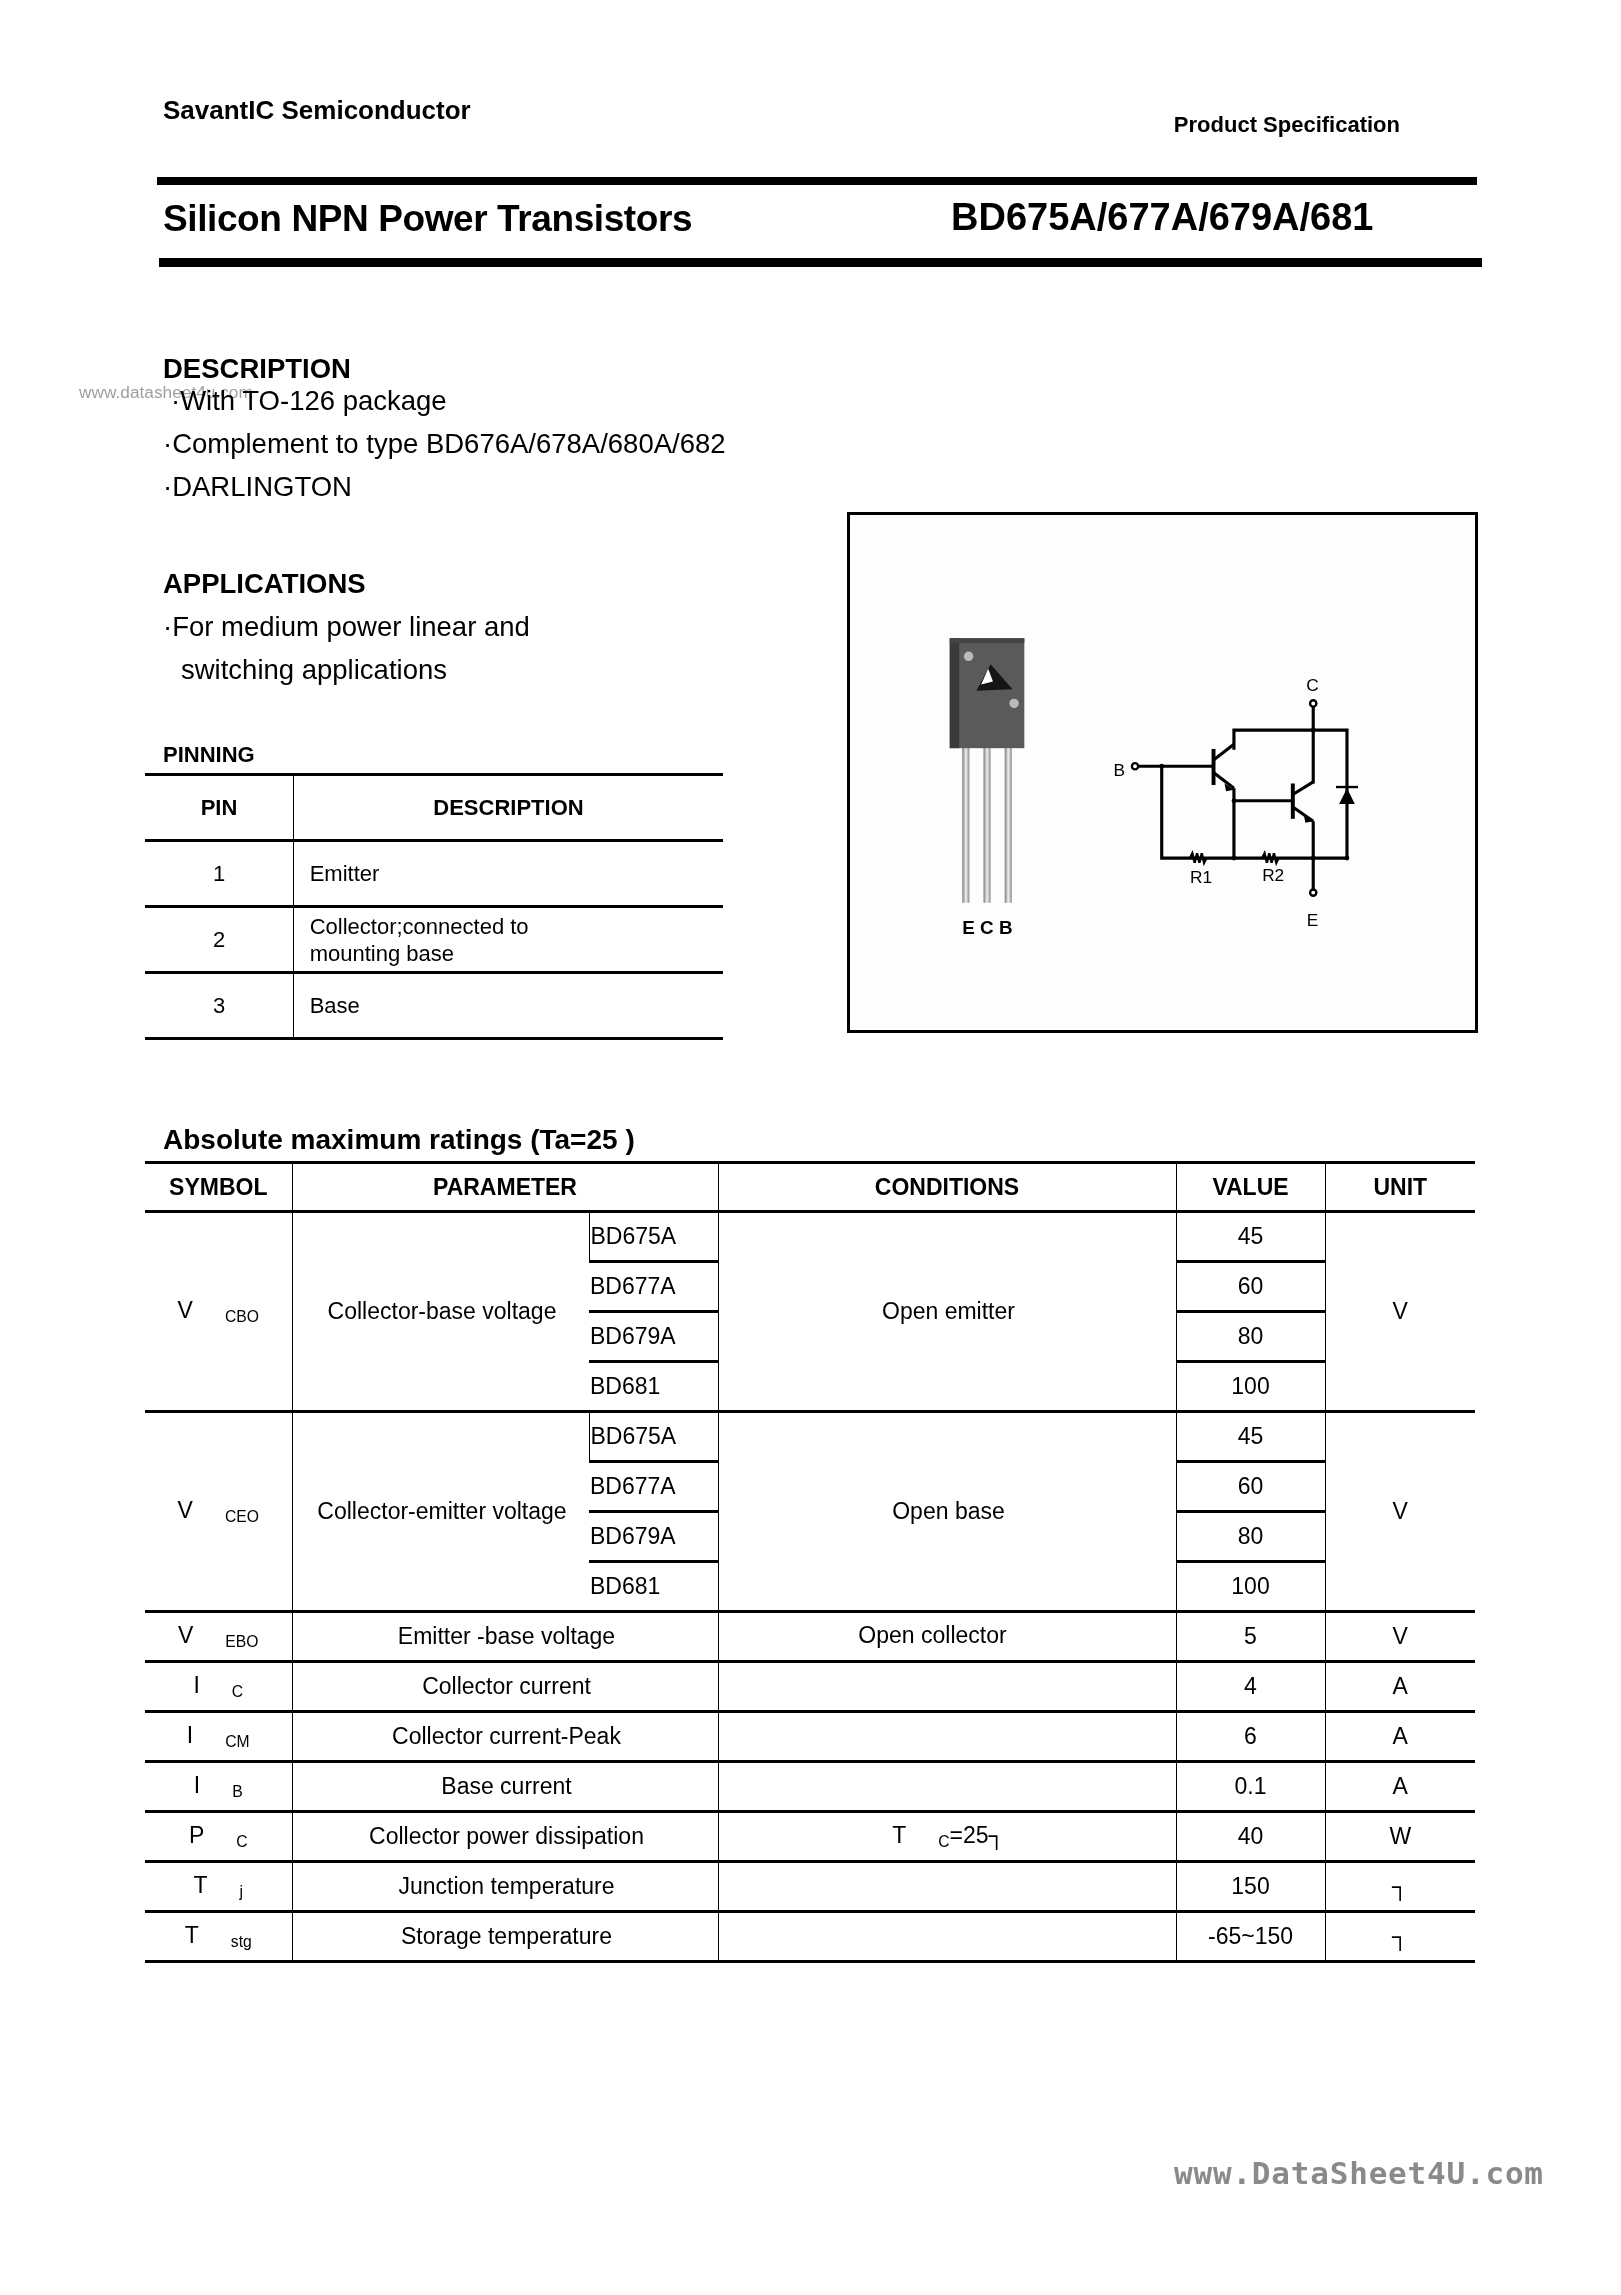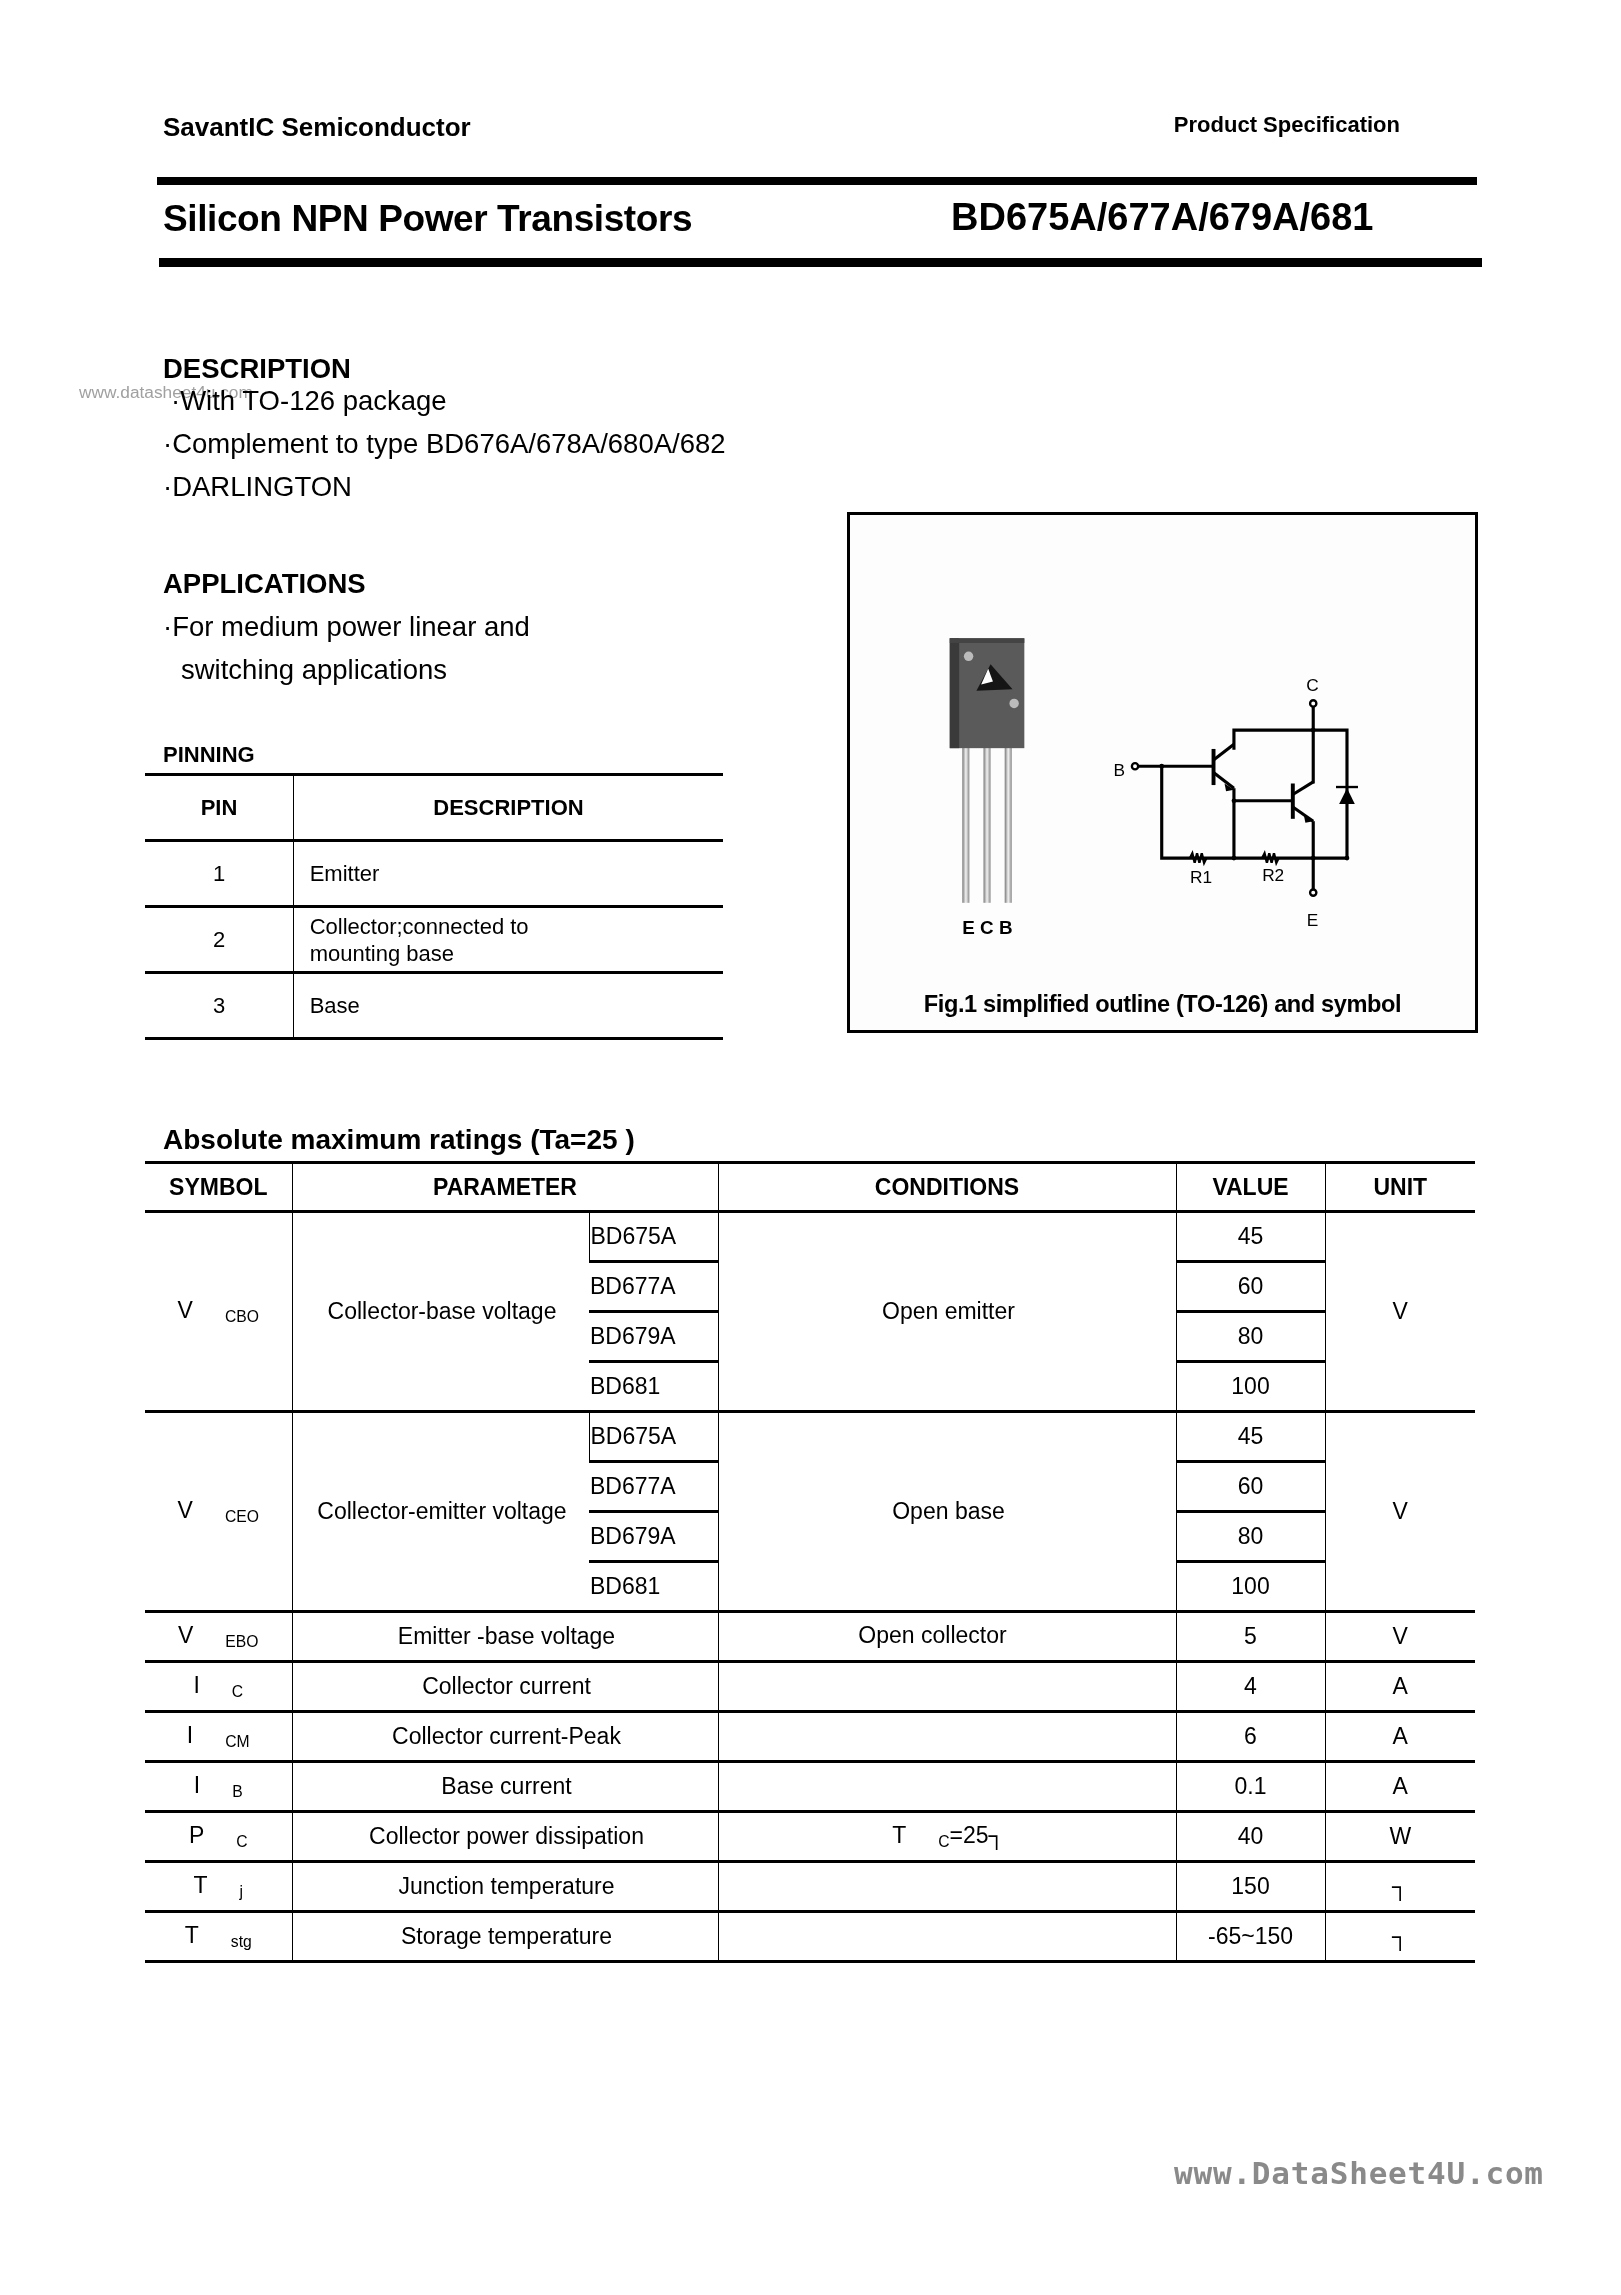--- a/index.html
+++ b/index.html
@@ -1,20 +1,20 @@
 <!DOCTYPE html>
 <html style="font-size:12.6px"><head>
 <meta charset="utf-8">
 <style>
   html, body { margin: 0; padding: 0; background: #ffffff; }
   body { width: 1622px; height: 2295px; position: relative; overflow: hidden; font-family: "Liberation Sans", sans-serif; color: #000; }
   .abs { position: absolute; white-space: nowrap; }
   .rule { position: absolute; background: #000; }
 
-  .hdr-company { left: 163px; top: 112px; font-size: 26px; font-weight: bold; }
+  .hdr-company { left: 163px; top: 95px; font-size: 26px; font-weight: bold; }
   .hdr-spec { right: 222px; top: 112px; font-size: 22px; font-weight: bold; }
   .hdr-title { left: 163px; top: 198px; font-size: 37px; font-weight: bold; letter-spacing: -0.4px; }
   .hdr-part { left: 951px; top: 196px; font-size: 38px; font-weight: bold; }
 
   .watermark-top { left: 79px; top: 382px; font-size: 17.3px; color: #a0a0a0; }
   .sec-head { font-size: 27.5px; font-weight: bold; }
   .body-line { font-size: 27.5px; }
 
   .pin-label { left: 163px; top: 742px; font-size: 22px; font-weight: bold; }
 
@@ -159,21 +159,20 @@
       <circle cx="1673" cy="1137" r="4"></circle>
     </g>
     <g font-family="Liberation Sans, sans-serif" font-size="22" fill="#000">
       <text x="1672" y="880" text-anchor="middle">C</text>
       <text x="1426" y="988" text-anchor="middle">B</text>
       <text x="1672" y="1180" text-anchor="middle">E</text>
       <text x="1530" y="1125" text-anchor="middle">R1</text>
       <text x="1622" y="1122" text-anchor="middle">R2</text>
     </g>
   </svg>
-  <div class="fig-caption">Fig.1 simplified outline (TO-126) and symbol</div>
 </div>
 
 <div class="abs amr-title">Absolute maximum ratings (Ta=25   )</div>
 <table class="amr-table">
   <colgroup>
     <col style="width:147px">
       <col style="width:297px">
       <col style="width:129px">
       <col style="width:458px">
       <col style="width:149px">

